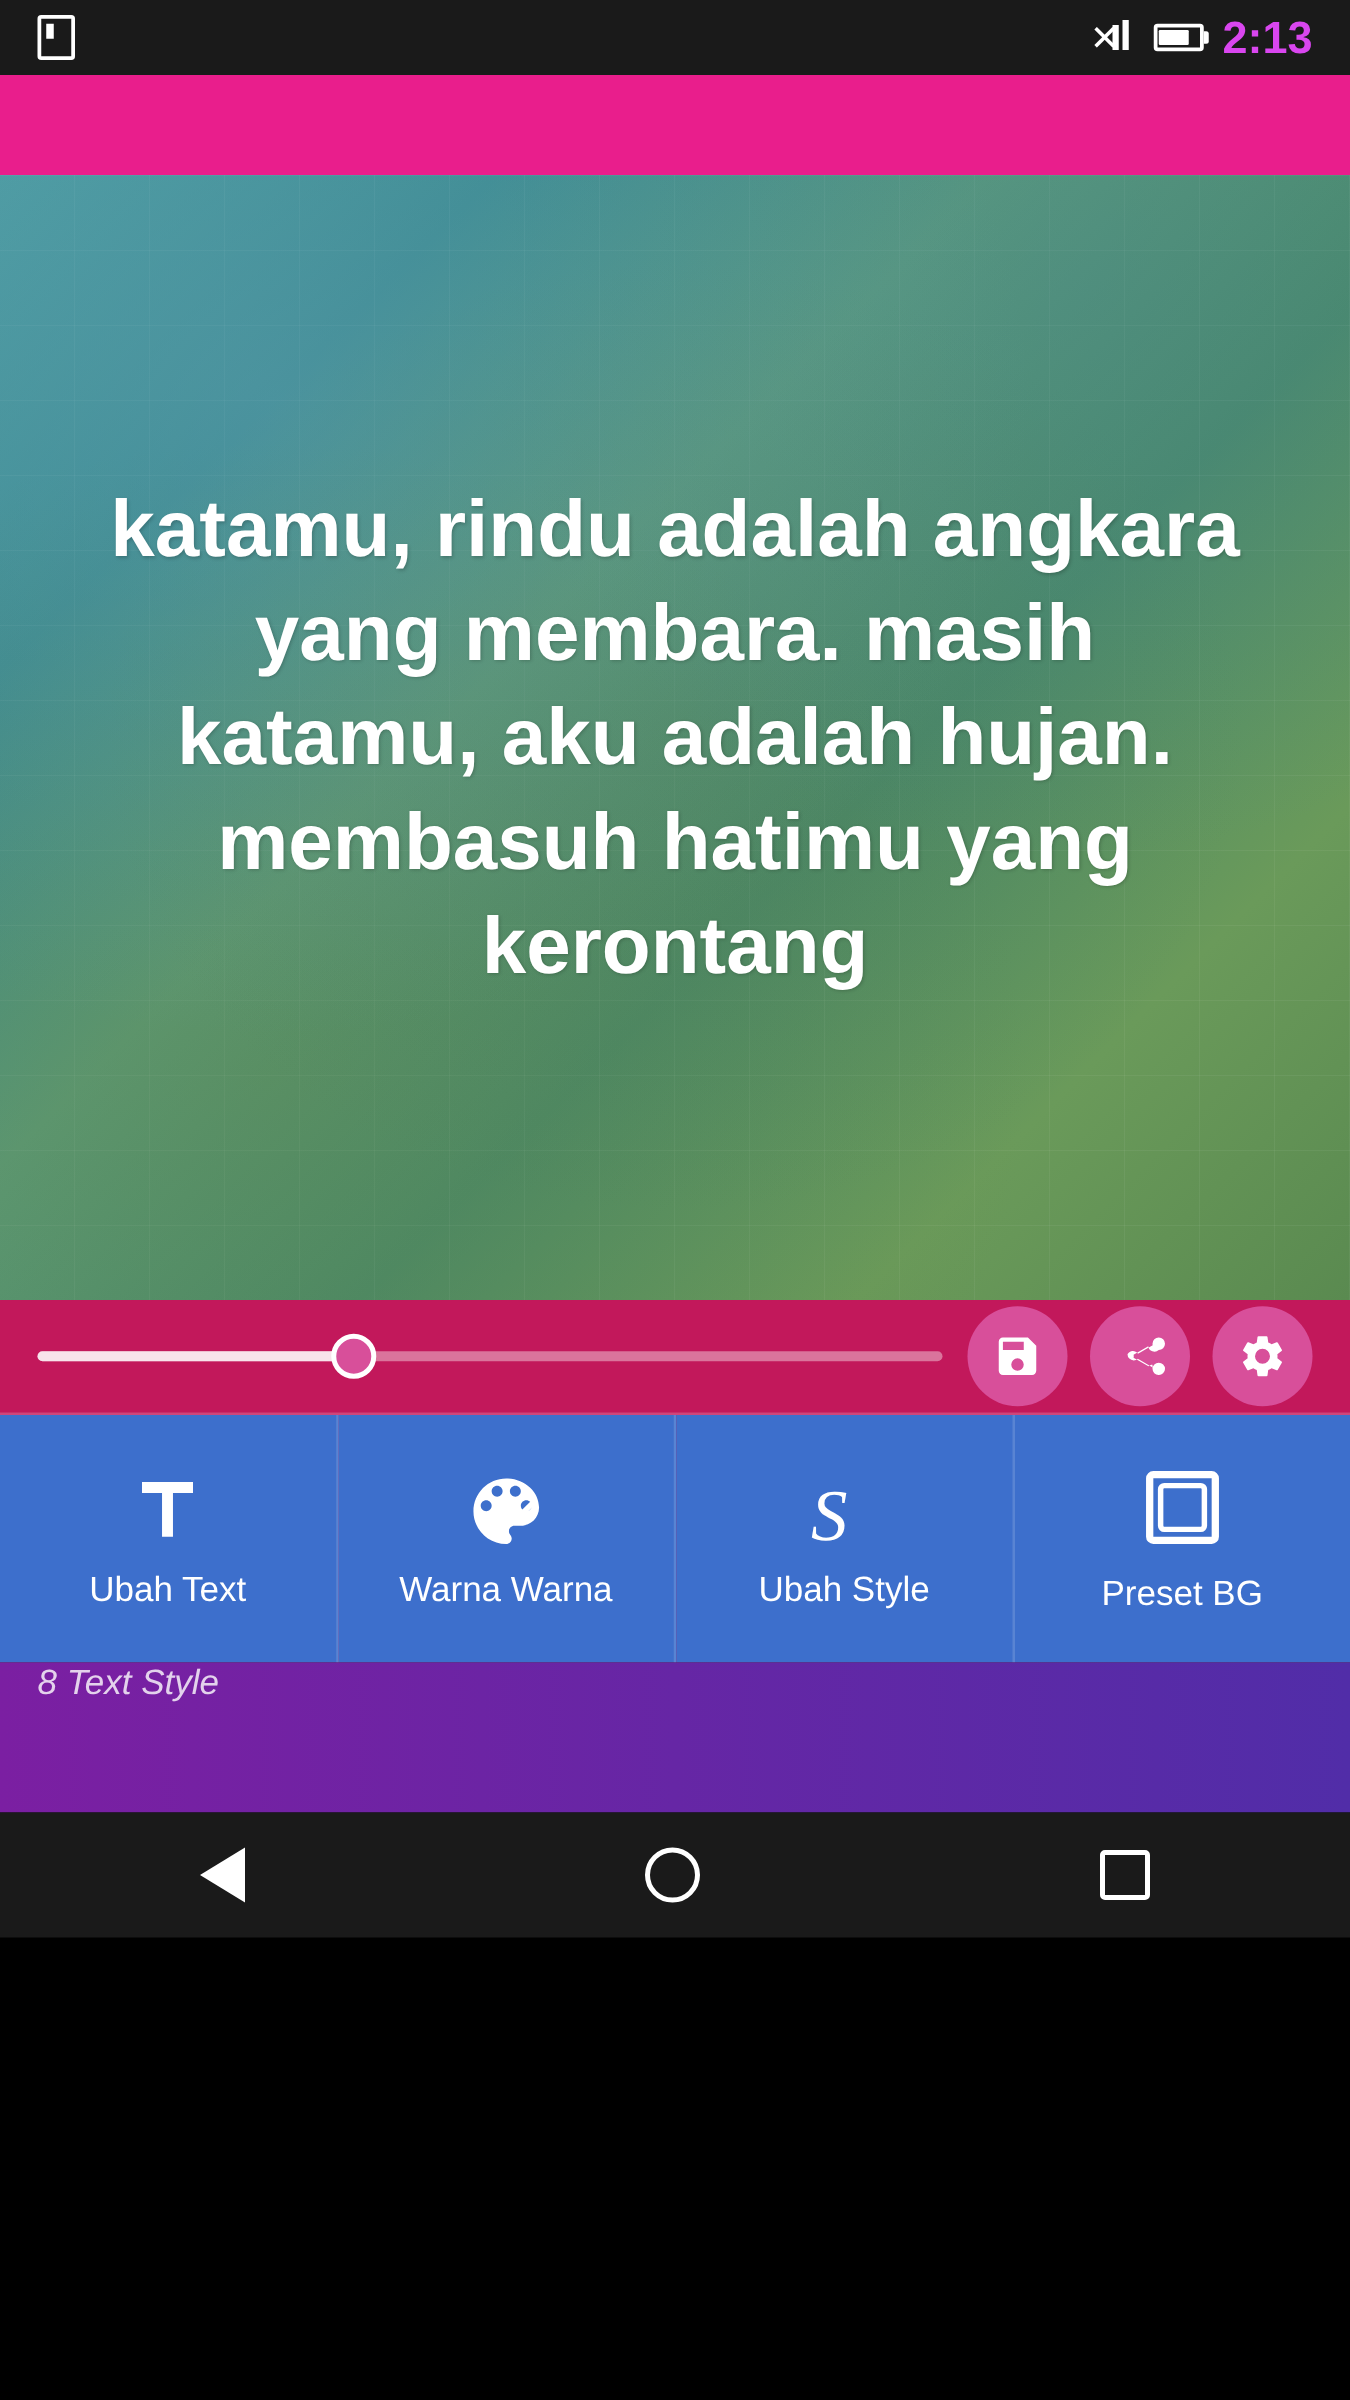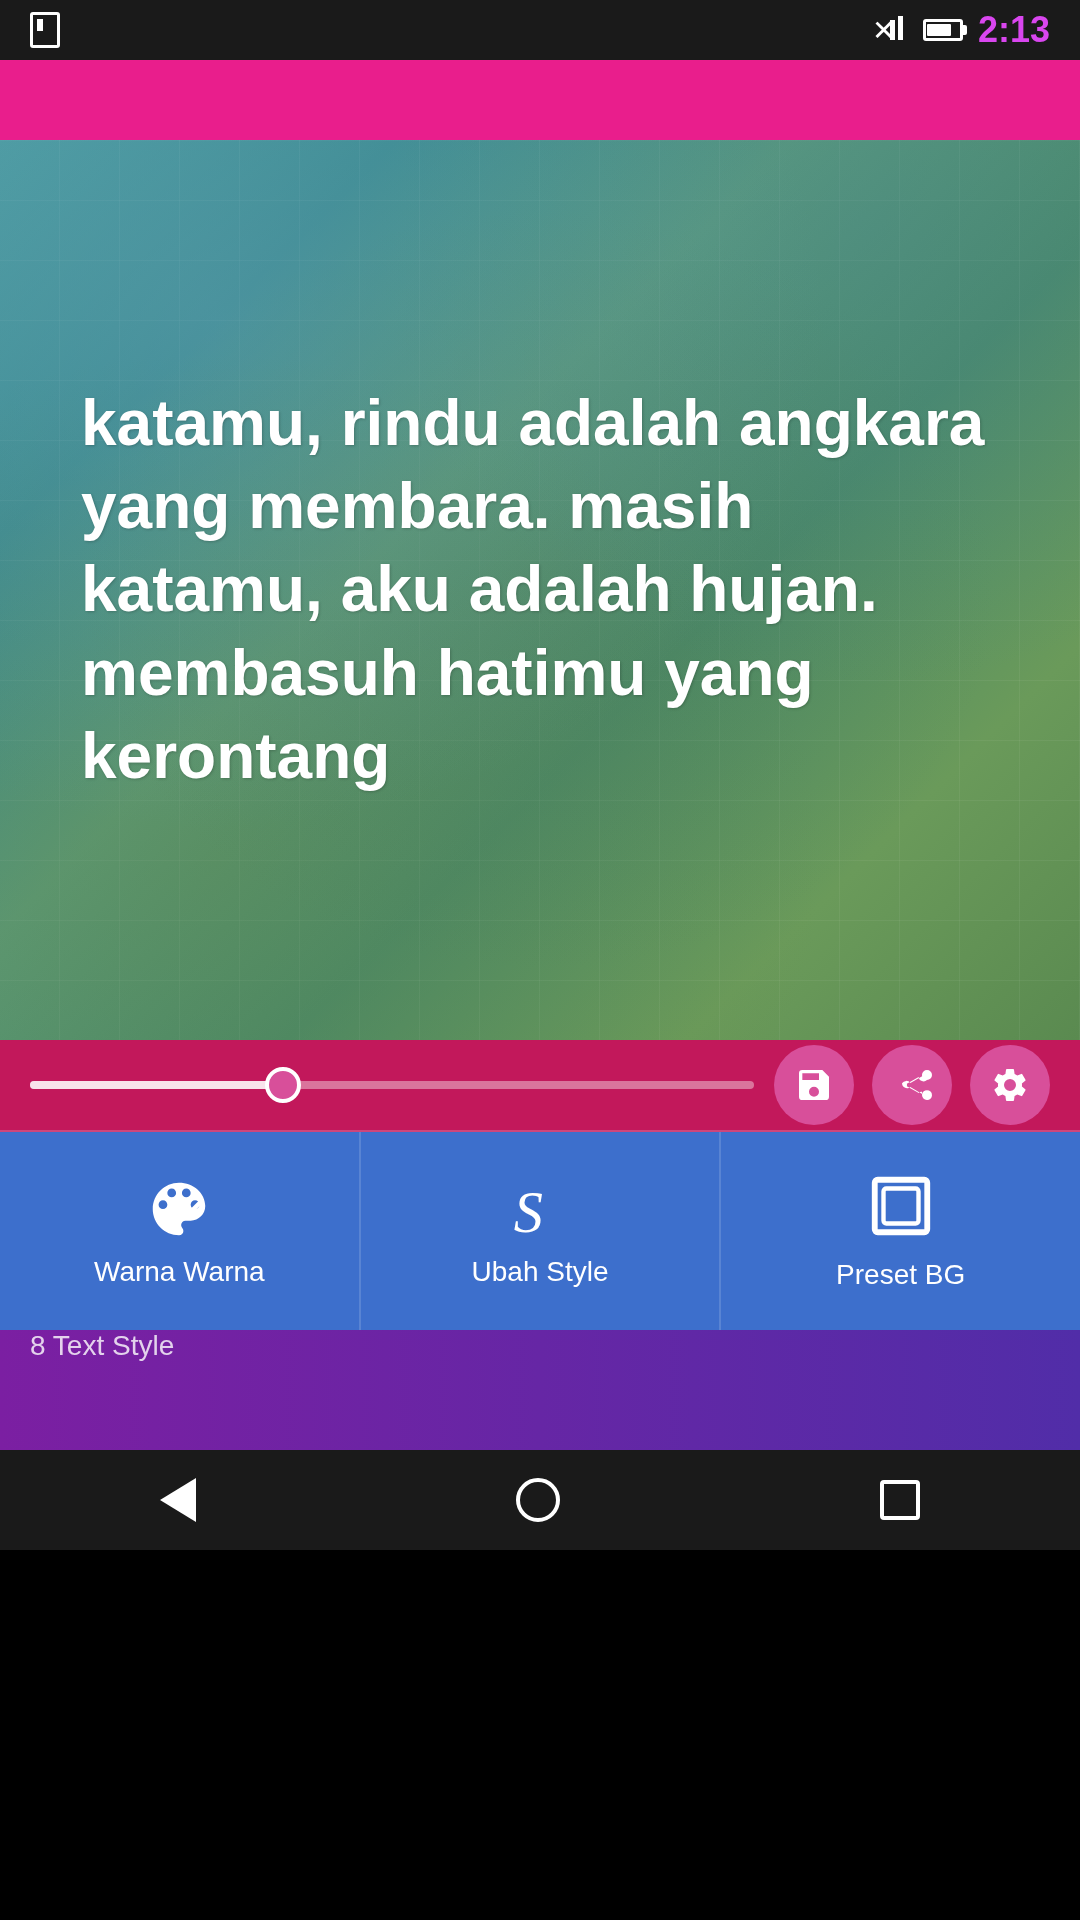--- a/index.html
+++ b/index.html
@@ -144,21 +144,21 @@
     }
 
     .canvas-text {
       position: absolute;
       top: 50%;
       left: 50%;
       transform: translate(-50%, -50%);
       color: white;
       font-size: 64px;
       font-weight: bold;
-      text-align: left;
+      text-align: center;
       line-height: 1.3;
       width: 85%;
       text-shadow: 1px 1px 3px rgba(0,0,0,0.2);
       z-index: 10;
     }
 
     
     .bottom-area {
       background: #c2185b;
       flex-shrink: 0;
@@ -318,20 +318,21 @@
       border: 4px solid white;
       border-radius: 4px;
     }
 
     
     .style-panel-label {
       color: white;
       font-size: 28px;
       padding: 15px 30px;
       opacity: 0.8;
+      font-style: italic;
     }
   </style>
 </head>
 <body>
 
 <div class="status-bar">
   <div class="status-left">
     <div class="sd-icon"></div>
   </div>
   <div class="status-right">
@@ -382,20 +383,26 @@
       <button class="action-btn" title="Settings">
         <svg viewBox="0 0 24 24">
           <path d="M19.14 12.94c.04-.3.06-.61.06-.94 0-.32-.02-.64-.07-.94l2.03-1.58a.49.49 0 00.12-.61l-1.92-3.32a.488.488 0 00-.59-.22l-2.39.96c-.5-.38-1.03-.7-1.62-.94l-.36-2.54a.484.484 0 00-.48-.41h-3.84c-.24 0-.43.17-.47.41l-.36 2.54c-.59.24-1.13.57-1.62.94l-2.39-.96a.48.48 0 00-.59.22L2.74 8.87a.49.49 0 00.12.61l2.03 1.58c-.05.3-.09.63-.09.94s.02.64.07.94l-2.03 1.58a.49.49 0 00-.12.61l1.92 3.32c.12.22.37.29.59.22l2.39-.96c.5.38 1.03.7 1.62.94l.36 2.54c.05.24.24.41.48.41h3.84c.24 0 .44-.17.47-.41l.36-2.54c.59-.24 1.13-.56 1.62-.94l2.39.96c.22.08.47 0 .59-.22l1.92-3.32a.49.49 0 00-.12-.61l-2.01-1.58zM12 15.6a3.6 3.6 0 110-7.2 3.6 3.6 0 010 7.2z"></path>
         </svg>
       </button>
     </div>
   </div>
 
   <div class="tools-row">
 
+    <button class="tool-btn">
+      <svg viewBox="0 0 24 24">
+        <path d="M5 4v3h5.5v12h3V7H19V4z"></path>
+      </svg>
+      <span class="tool-label">Ubah Text</span>
+    </button>
 
     <button class="tool-btn">
       <svg viewBox="0 0 24 24">
         <path d="M12 3c-4.97 0-9 4.03-9 9s4.03 9 9 9c.83 0 1.5-.67 1.5-1.5 0-.39-.15-.74-.39-1.01-.23-.26-.38-.61-.38-.99 0-.83.67-1.5 1.5-1.5H16c2.76 0 5-2.24 5-5 0-4.42-4.03-8-9-8zm-5.5 9c-.83 0-1.5-.67-1.5-1.5S5.67 9 6.5 9 8 9.67 8 10.5 7.33 12 6.5 12zm3-4C8.67 8 8 7.33 8 6.5S8.67 5 9.5 5s1.5.67 1.5 1.5S10.33 8 9.5 8zm5 0c-.83 0-1.5-.67-1.5-1.5S13.67 5 14.5 5s1.5.67 1.5 1.5S15.33 8 14.5 8zm3 4c-.83 0-1.5-.67-1.5-1.5S16.67 9 17.5 9s1.5.67 1.5 1.5-.67 1.5-1.5 1.5z"></path>
 
         <line x1="15" y1="14" x2="20" y2="9" stroke="white" stroke-width="1.5" fill="none"></line>
       </svg>
       <span class="tool-label">Warna Warna</span>
     </button>
 

